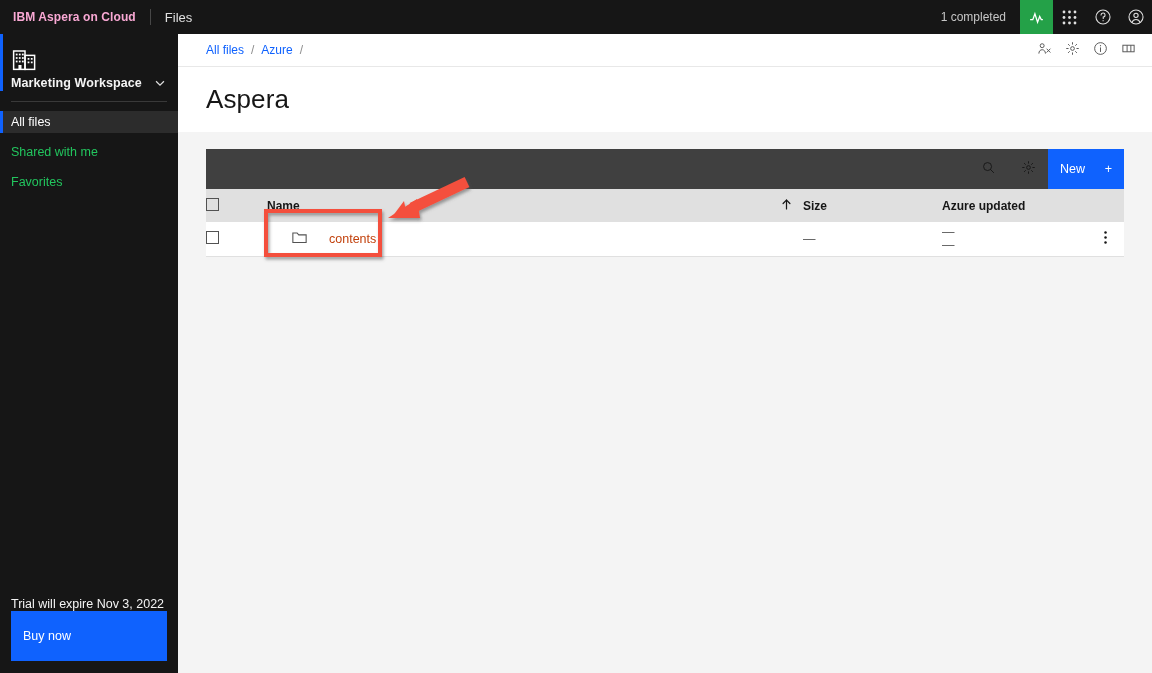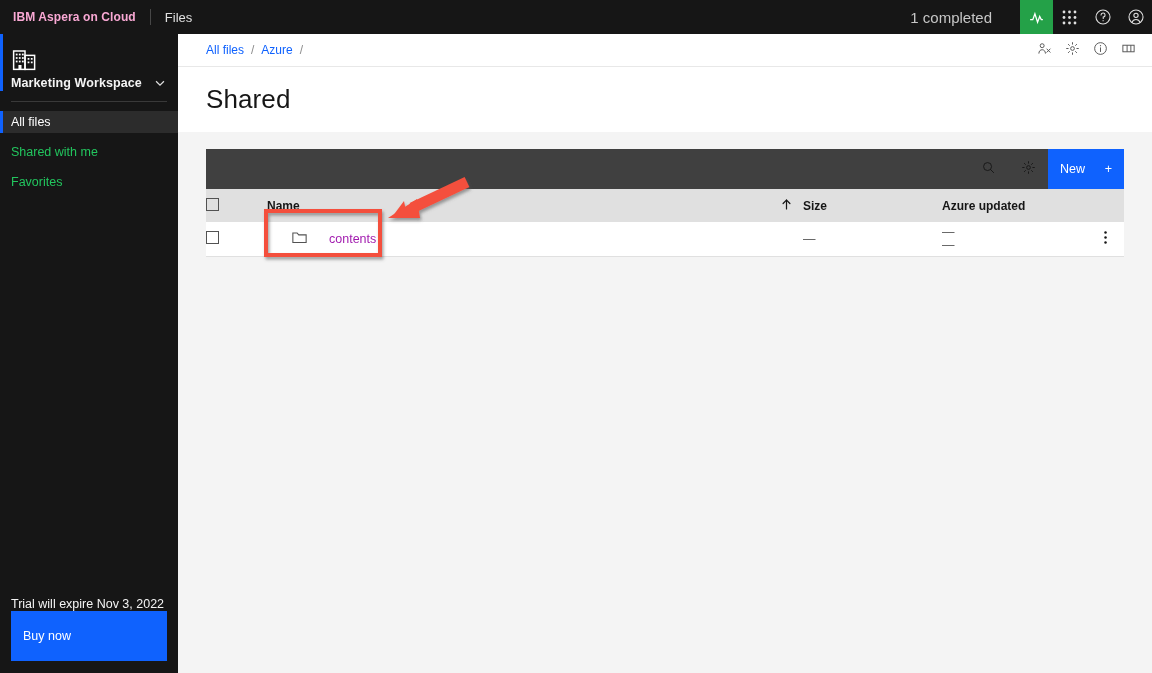--- a/index.html
+++ b/index.html
@@ -29,21 +29,21 @@
   .brand-sep {
     width: 1px; height: 16px; background: #474747; margin: 0 14px;
   }
   .brand-app {
     color: #e0e0e0; font-size: 13px; font-weight: 400; white-space: nowrap;
   }
   .top-right {
     margin-left: auto; display: flex; align-items: center; height: 34px;
   }
   .completed-text {
-    color: #c6c6c6; font-size: 15px; padding-right: 28px; white-space: nowrap;
+    color: #c6c6c6; font-size: 12px; padding-right: 14px; white-space: nowrap;
   }
   .hdr-btn {
     width: 33px; height: 34px;
     display: flex; align-items: center; justify-content: center;
     cursor: pointer;
   }
   .hdr-btn.green { background: #24a148; width: 33px; }
   .hdr-btn svg { display: block; }
 
   
@@ -158,21 +158,21 @@
   .sort-arrow {
     position: absolute; right: 10px; top: 50%; transform: translateY(-50%);
   }
   table.files td {
     height: 34px; background: #ffffff; font-size: 12.5px; color: #525252;
     padding: 0; vertical-align: middle; border-bottom: 1px solid #e0e0e0;
   }
   td.c-check { padding-left: 13px; }
   .name-cell-inner { display: flex; align-items: center; }
   .folder-ico { margin-left: 24px; margin-right: 0; }
-  .name-text { padding-left: 21px; color: #a21caf; font-size: 12.5px; }
+  .name-text { padding-left: 21px; color: #c2410c; font-size: 12.5px; }
   td.c-size { padding-left: 11px; color: #525252; }
   td.c-updated { padding-left: 11px; color: #525252; line-height: 1.05; }
   .upd-line { display: block; font-size: 12.5px; }
   td.c-menu { text-align: center; }
   .kebab { cursor: pointer; display: inline-flex; }
 
   .cb {
     width: 13px; height: 13px; border: 1px solid #525252;
     display: inline-block; background: #ffffff; cursor: pointer;
   }
@@ -339,21 +339,21 @@
               <rect x="4" y="9" width="24" height="14"></rect>
               <line x1="13" y1="9" x2="13" y2="23"></line>
               <line x1="21" y1="9" x2="21" y2="23"></line>
             </svg>
           </span>
         </div>
       </div>
     </div>
 
     <div class="title-area">
-      <h1 class="page-title">Shared</h1>
+      <h1 class="page-title">Aspera</h1>
     </div>
 
     <div class="content">
 
       <div class="toolbar">
         <div class="tb-icon">
           <span>
             <svg width="15" height="15" viewBox="0 0 32 32" fill="none" stroke="#161616" stroke-width="2">
               <circle cx="14" cy="14" r="8.5"></circle>
               <line x1="20.3" y1="20.3" x2="27" y2="27" stroke-linecap="round"></line>

